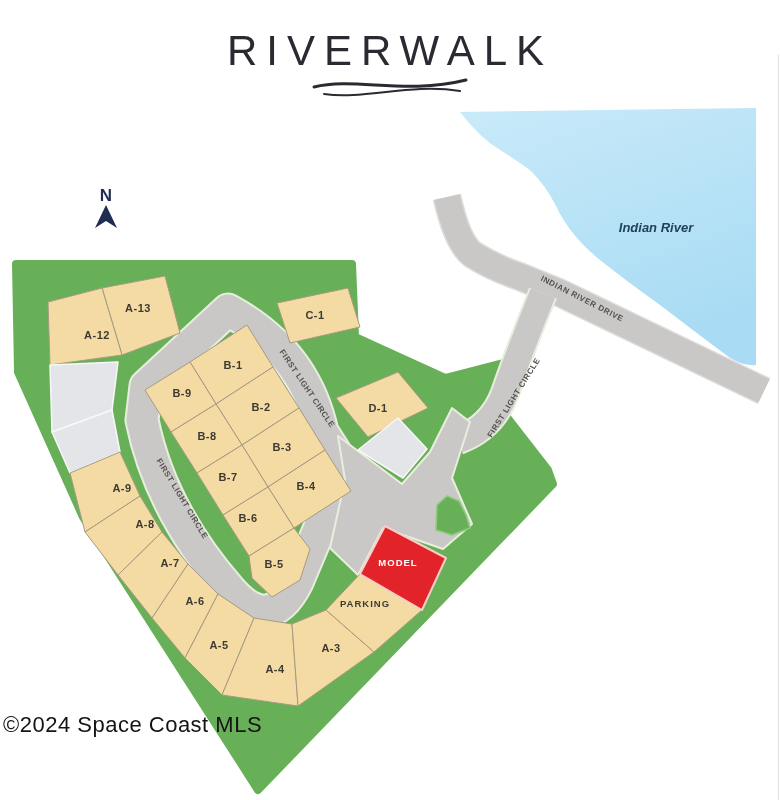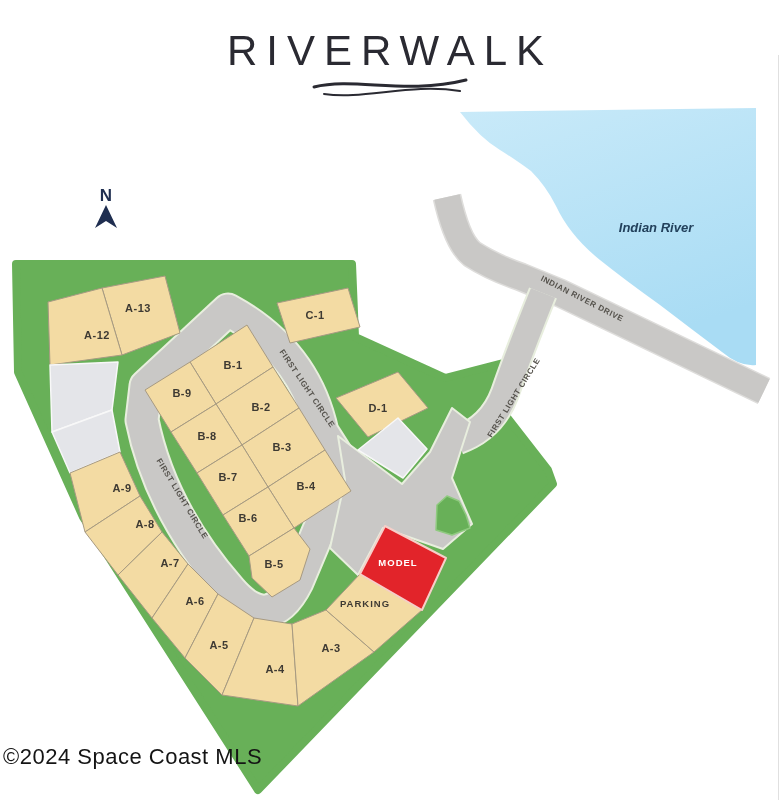--- a/index.html
+++ b/index.html
@@ -3,21 +3,21 @@
 <meta charset="utf-8">
 <style>
   html,body{margin:0;padding:0;background:#ffffff;}
   body{width:780px;height:800px;position:relative;overflow:hidden;
        font-family:"Liberation Sans","DejaVu Sans",sans-serif;}
   .map-wrap{position:absolute;left:0;top:0;width:780px;height:800px;}
   .brand{position:absolute;left:0;top:8px;width:780px;text-align:center;color:#2a2a32;margin-top:21px;}
   .brand-title{font-size:42px;font-weight:300;letter-spacing:9px;line-height:1.05;}
   .brand-sub{font-size:16px;font-weight:400;letter-spacing:6px;margin-top:4px;}
   .brand-swoosh{display:block;margin:2px auto 0 auto;}
-  .copyright{position:absolute;left:3px;top:744px;font-size:22px;color:#141414;
+  .copyright{position:absolute;left:3px;top:712px;font-size:22px;color:#141414;
              letter-spacing:0.5px;text-align:right;}
   .right-border{position:absolute;right:1px;top:55px;bottom:0;width:1px;background:#e0e0e0;}
   svg text{user-select:none;}
 </style>
 </head>
 <body>
 
 <div class="map-wrap">
   <svg id="site-svg" width="780" height="800" viewBox="0 0 780 800">
       <defs>

